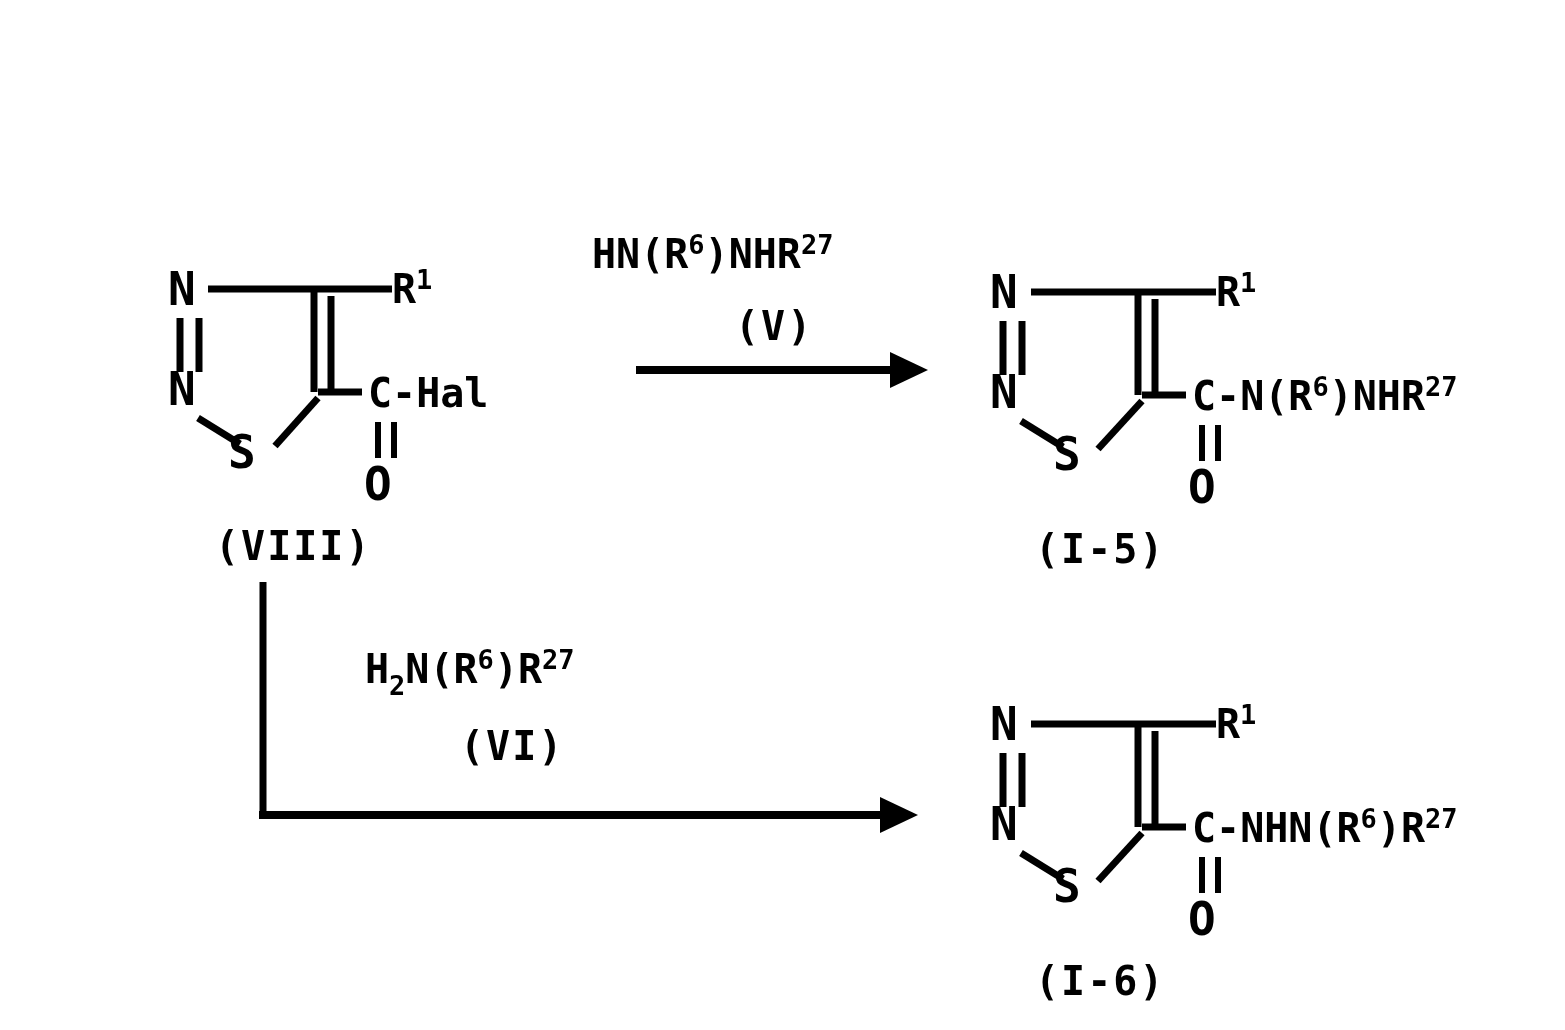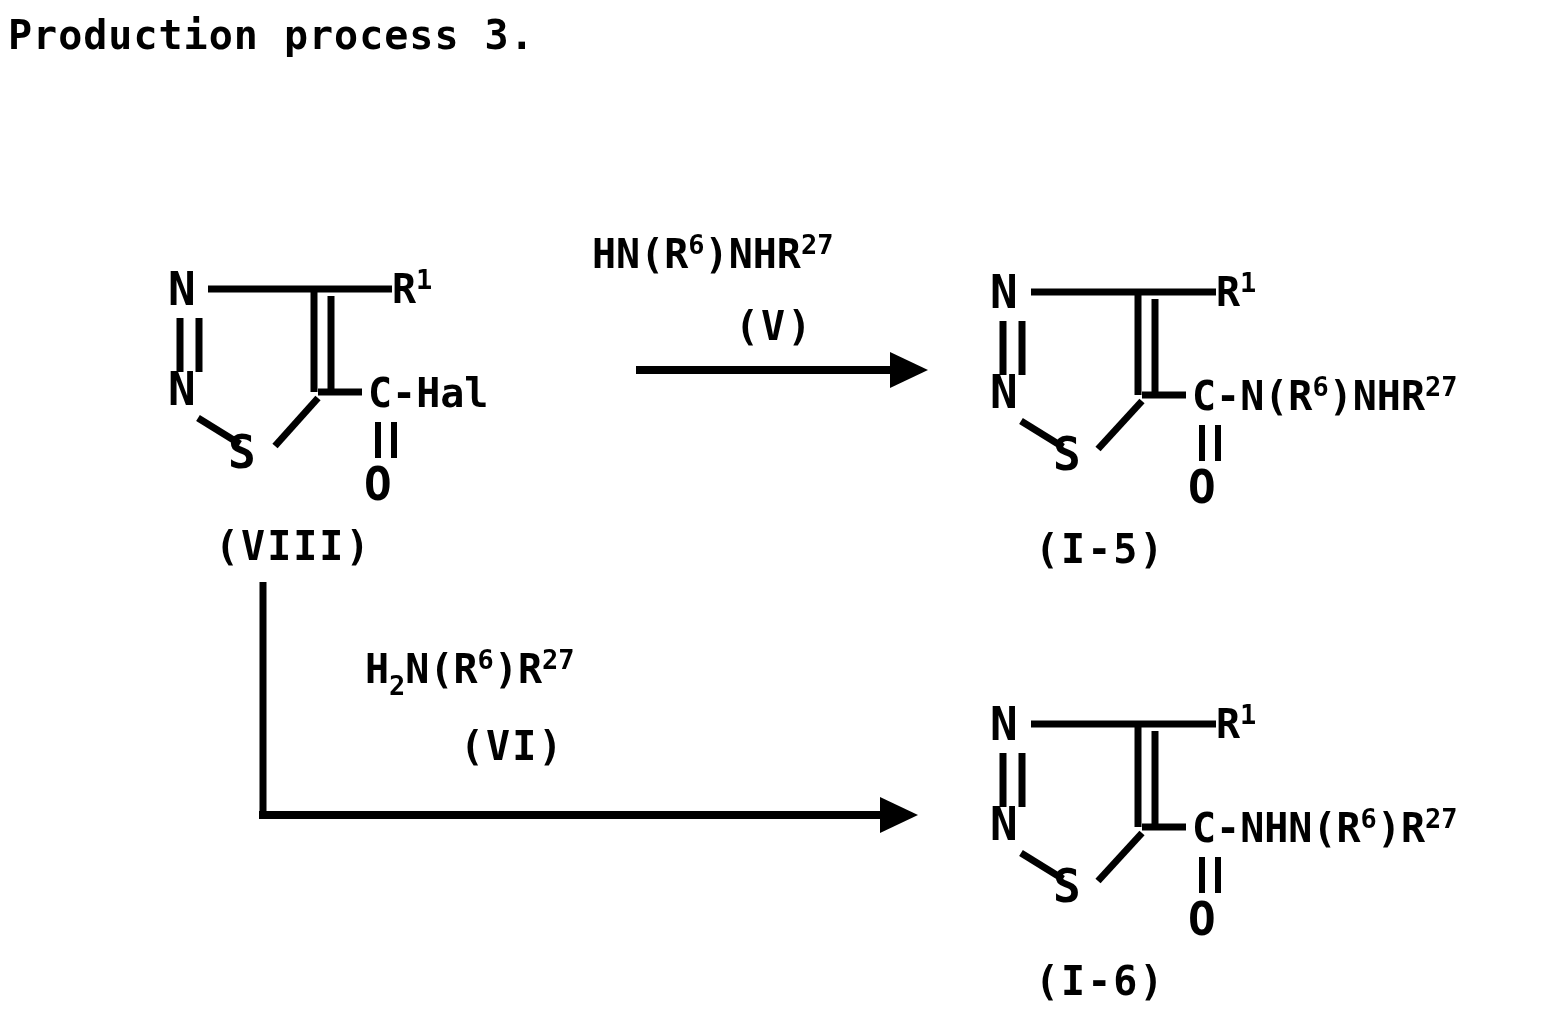--- a/index.html
+++ b/index.html
@@ -50,21 +50,20 @@
   .bond       { stroke: #000000; stroke-width: 7; stroke-linecap: butt; }
   .bond-thin  { stroke: #000000; stroke-width: 6; stroke-linecap: butt; }
   .arrow-line { stroke: #000000; stroke-width: 8; stroke-linecap: butt; }
   .branch-line{ stroke: #000000; stroke-width: 7; stroke-linecap: butt; }
 </style>
 </head>
 <body>
 
 <div id="scheme-root">
 
-  <div class="page-title">Production process 3.</div>
 
   <svg viewBox="0 0 1565 1030" xmlns="http://www.w3.org/2000/svg">
 
     <g>
 
       <text class="atom-label" x="168" y="305">N</text>
       <text class="atom-label" x="168" y="405">N</text>
       <text class="atom-label" x="228" y="468">S</text>
 
       <line class="bond" x1="180" y1="318" x2="180" y2="372"></line>

